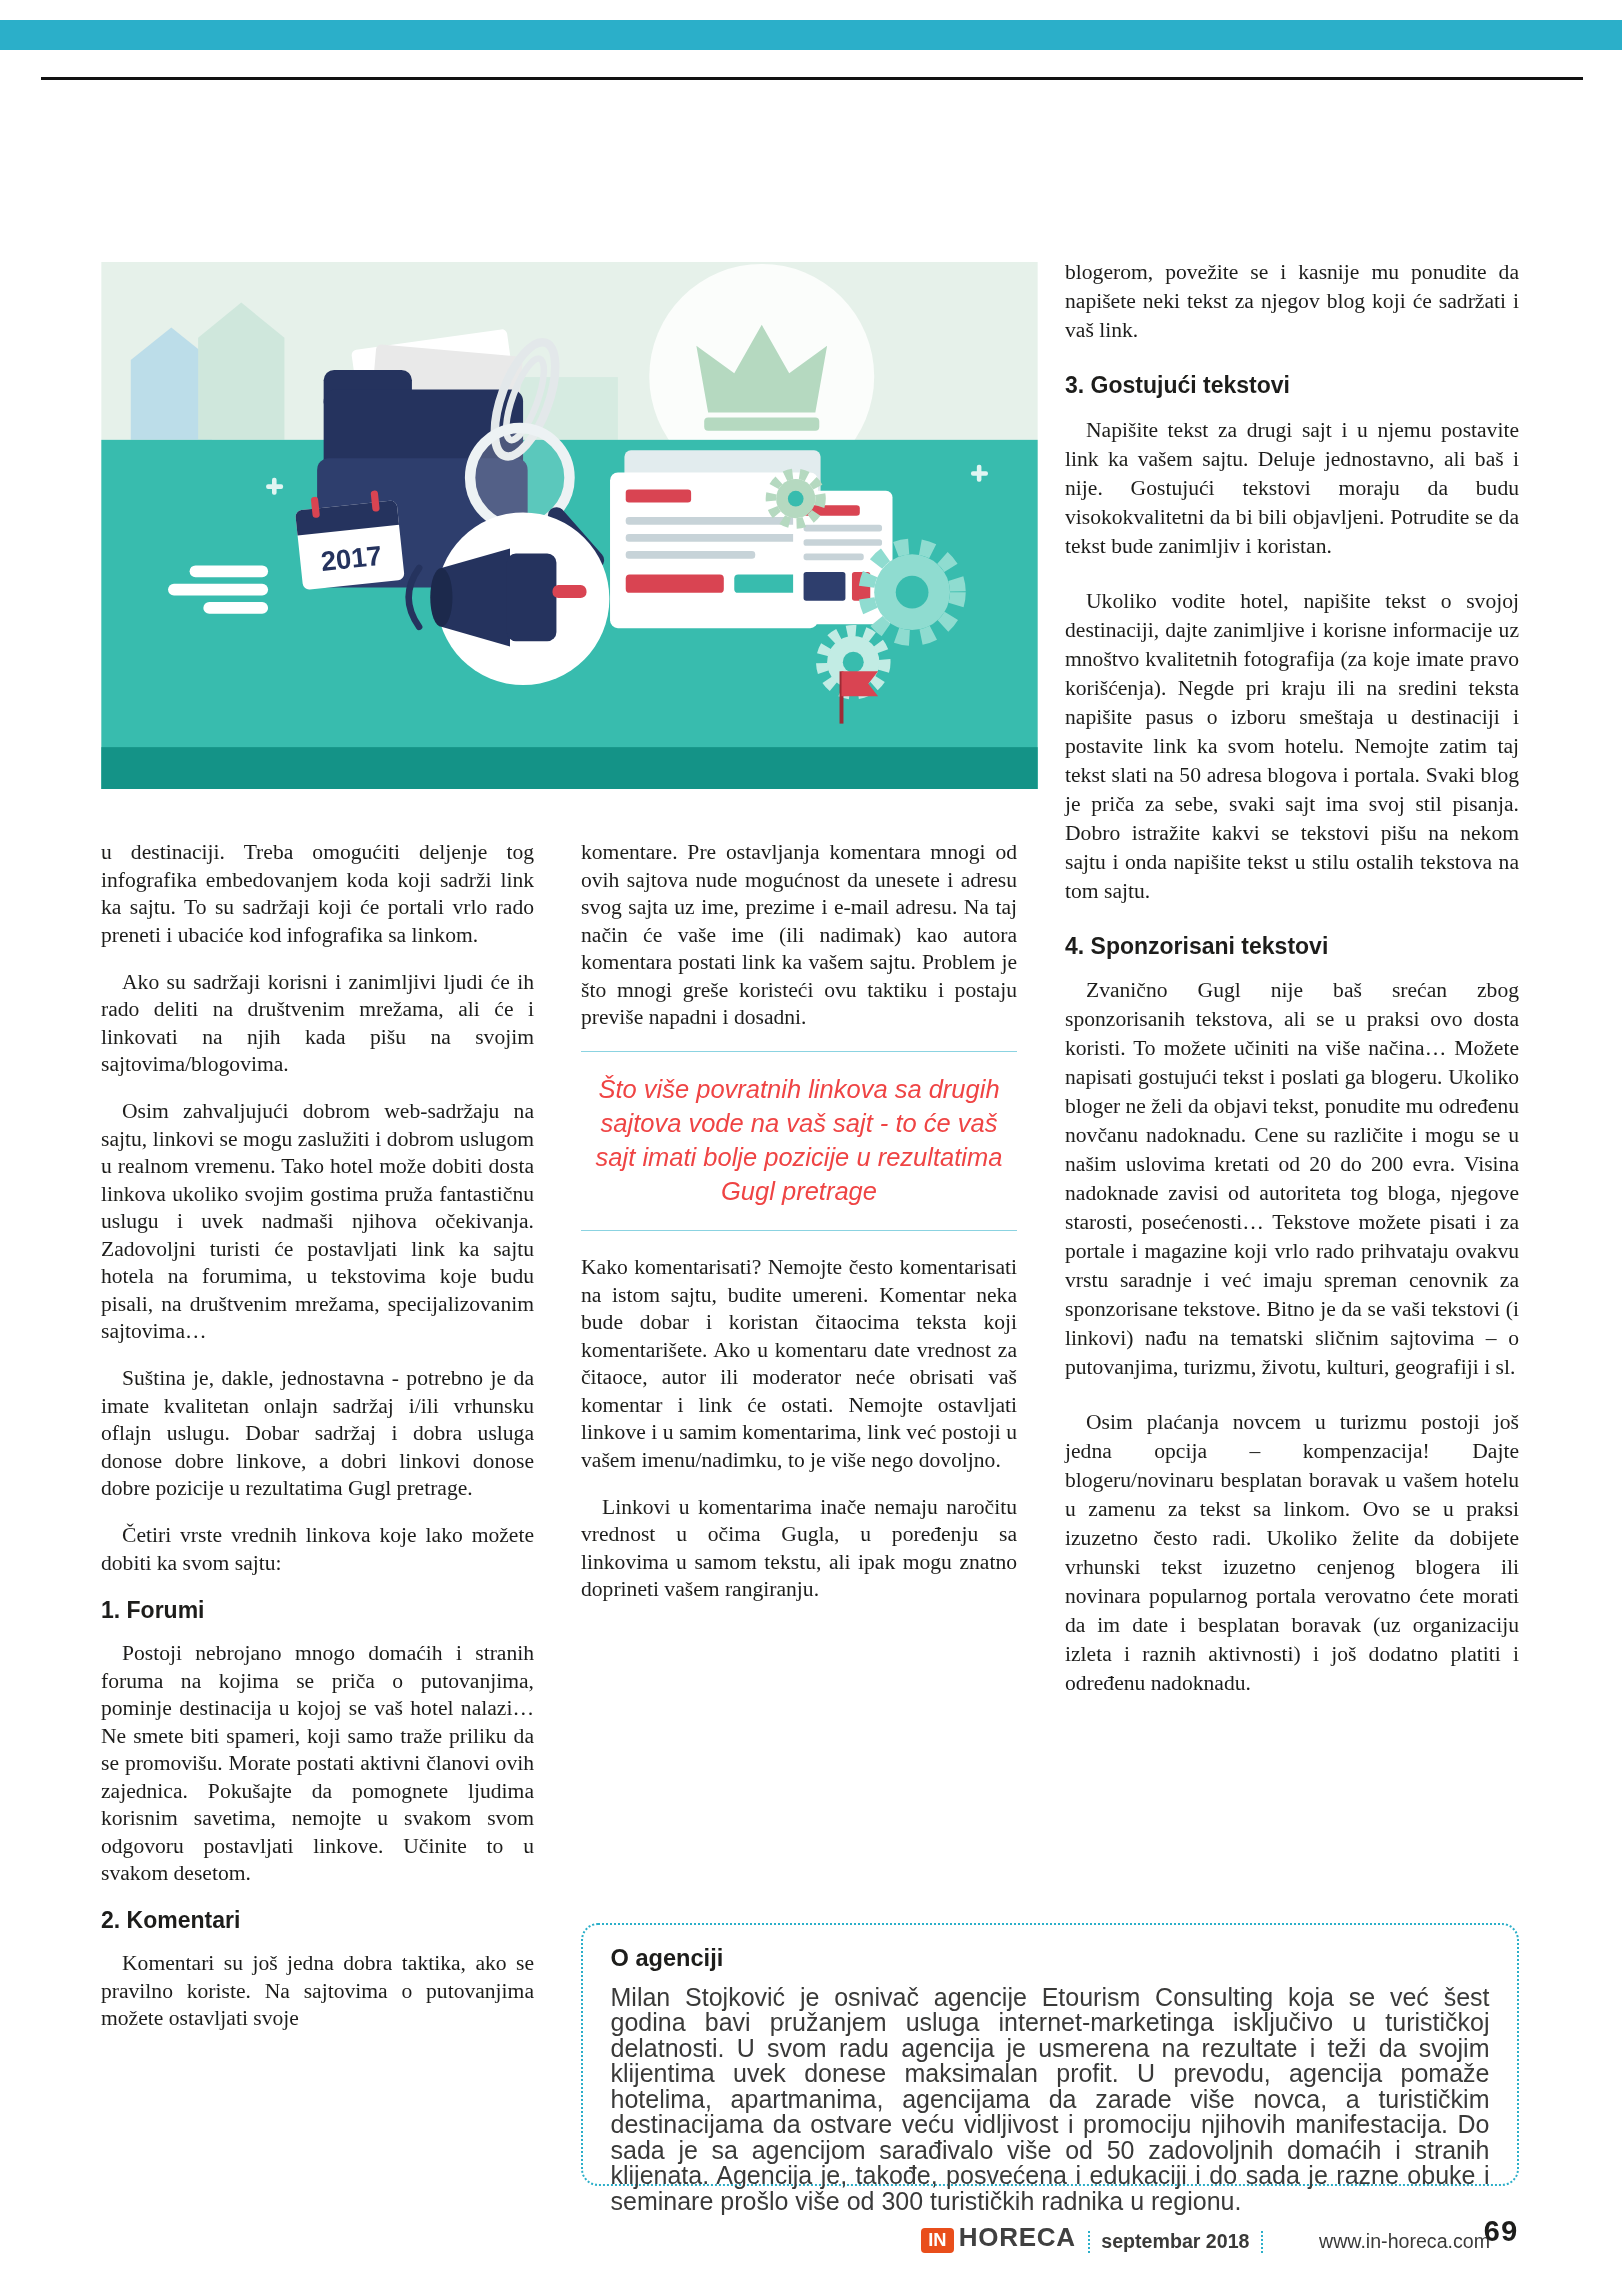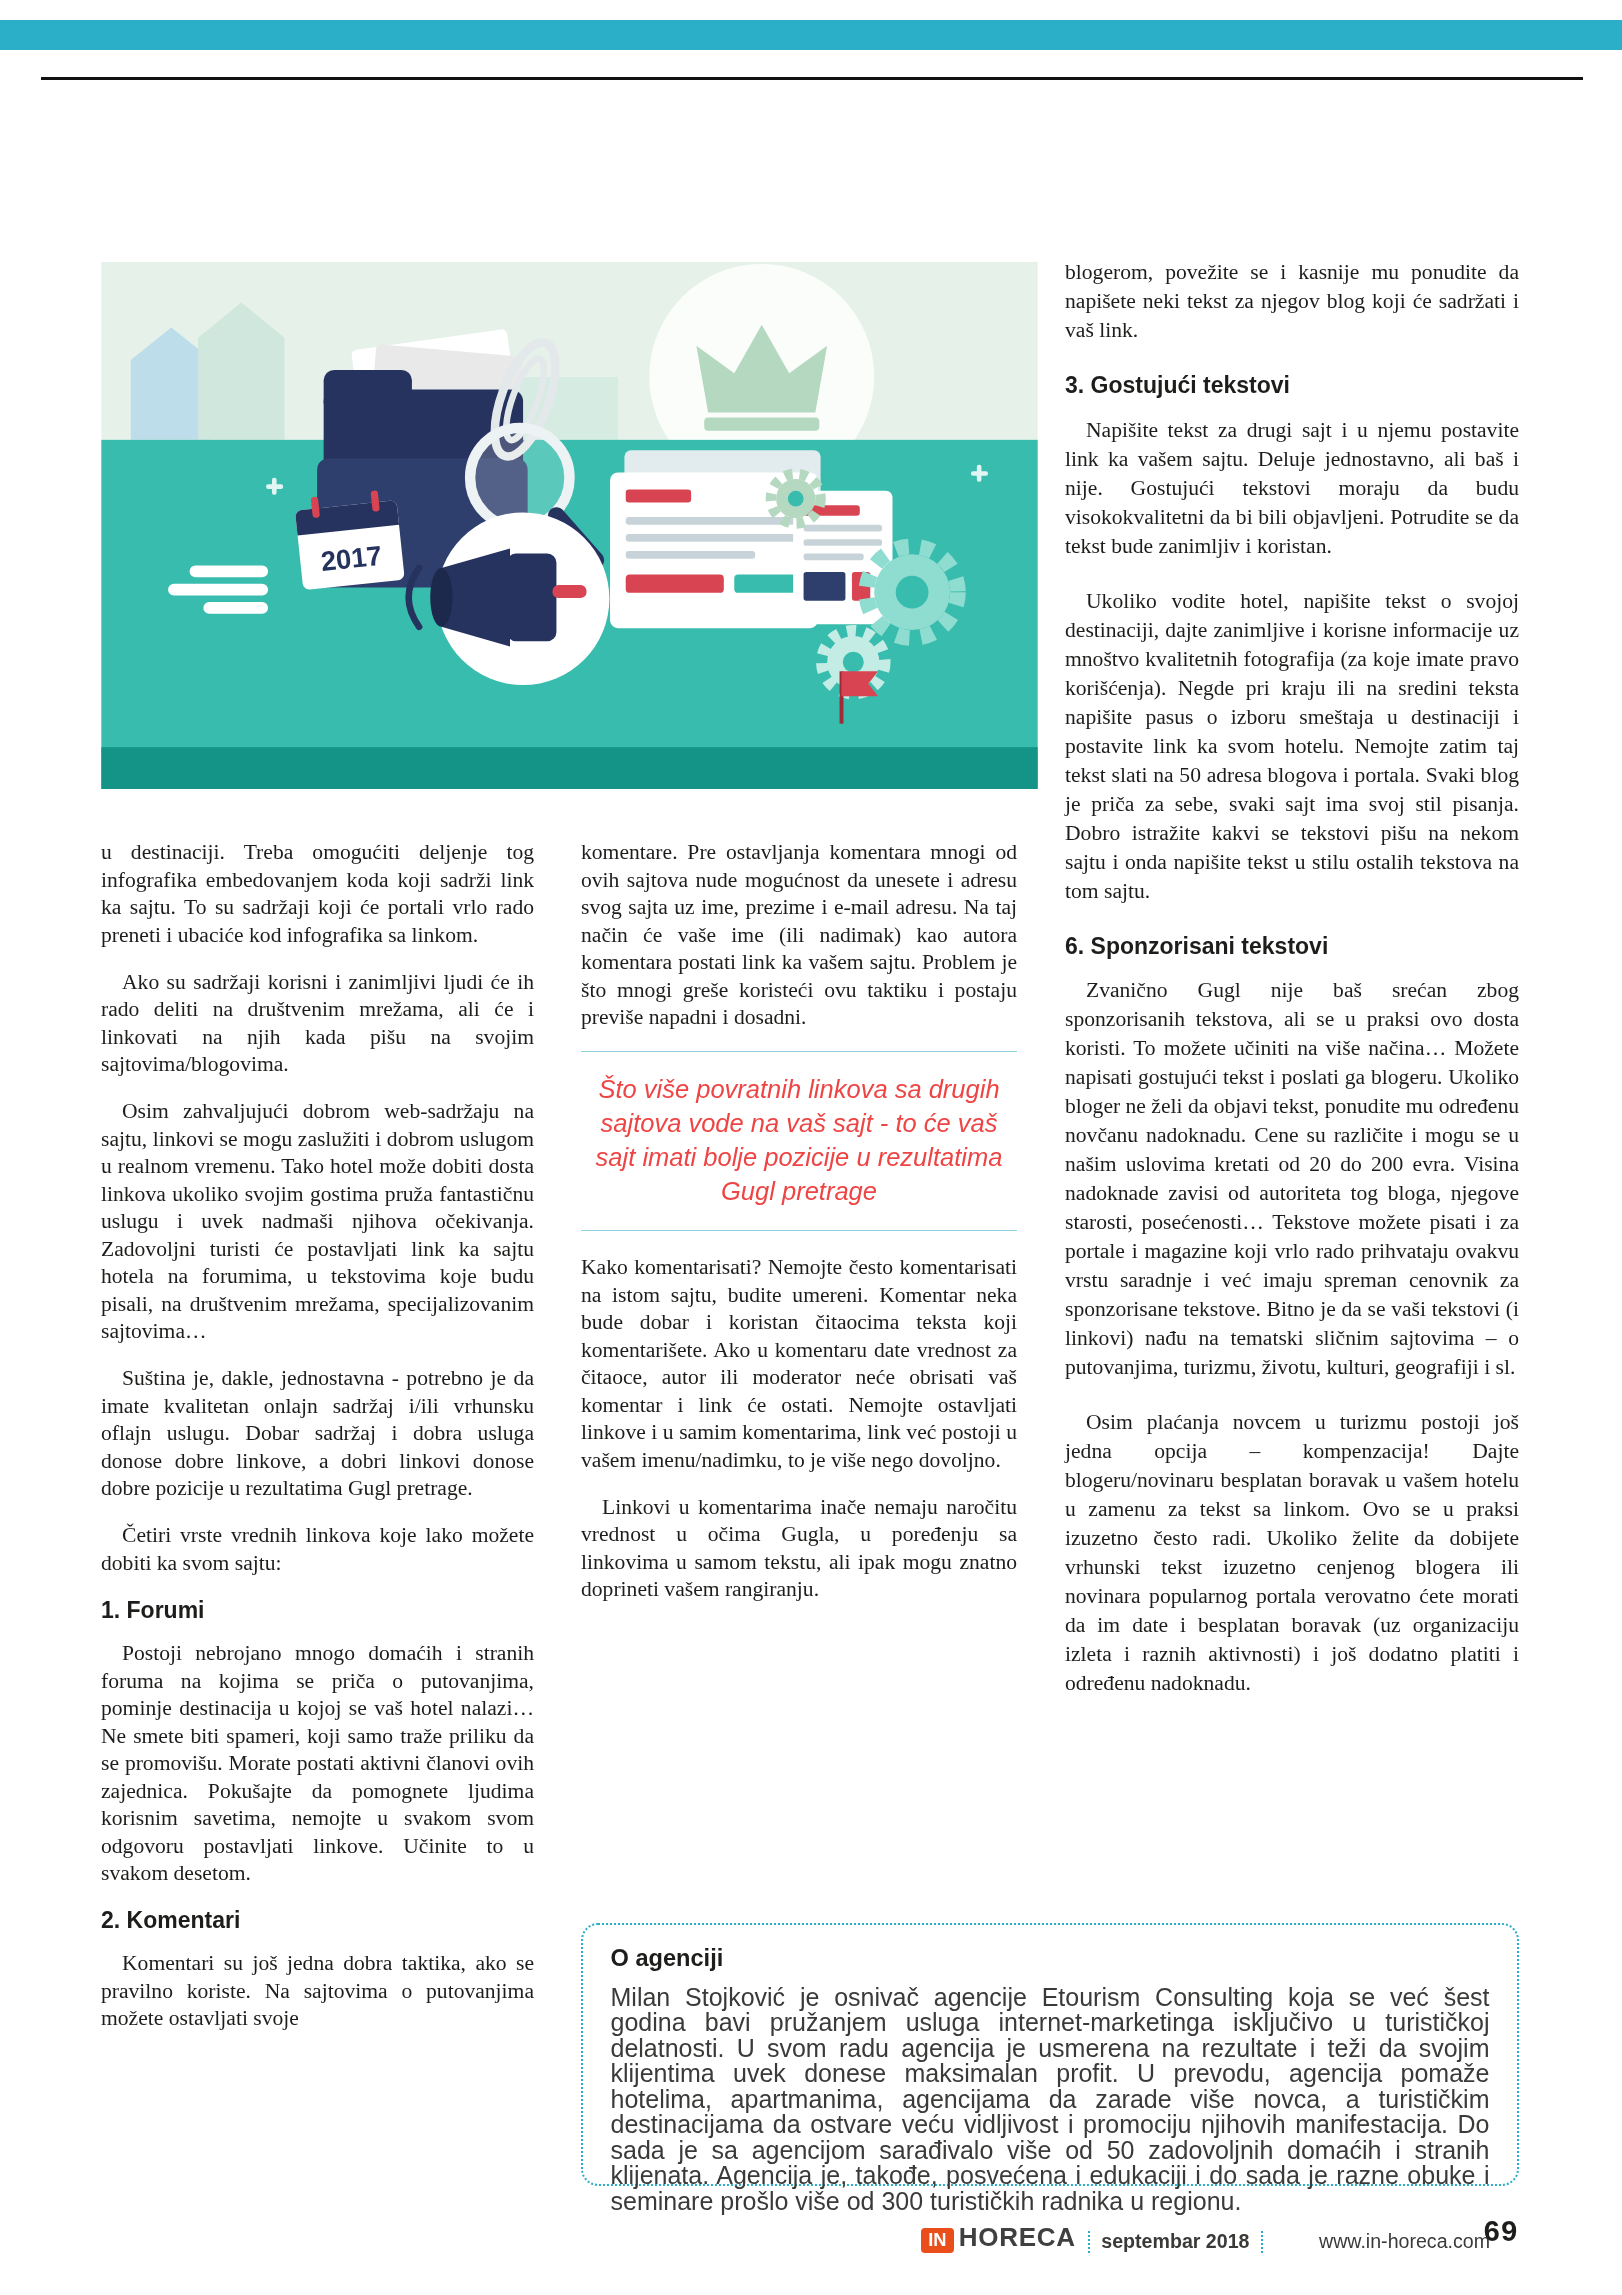--- a/index.html
+++ b/index.html
@@ -193,21 +193,21 @@
     <div class="pullquote">Što više povratnih linkova sa drugih sajtova vode na vaš sajt - to će vaš sajt imati bolje pozicije u rezultatima Gugl pretrage</div>
     <p class="noindent">Kako komentarisati? Nemojte često komentarisati na istom sajtu, budite umereni. Komentar neka bude dobar i koristan čitaocima teksta koji komentarišete. Ako u komentaru date vrednost za čitaoce, autor ili moderator neće obrisati vaš komentar i link će ostati. Nemojte ostavljati linkove i u samim komentarima, link već postoji u vašem imenu/nadimku, to je više nego dovoljno.</p>
     <p>Linkovi u komentarima inače nemaju naročitu vrednost u očima Gugla, u poređenju sa linkovima u samom tekstu, ali ipak mogu znatno doprineti vašem rangiranju.</p>
   </div>
 
   <div class="col col3">
     <p class="noindent">blogerom, povežite se i kasnije mu ponudite da napišete neki tekst za njegov blog koji će sadržati i vaš link.</p>
     <h3>3. Gostujući tekstovi</h3>
     <p>Napišite tekst za drugi sajt i u njemu postavite link ka vašem sajtu. Deluje jednostavno, ali baš i nije. Gostujući tekstovi moraju da budu visokokvalitetni da bi bili objavljeni. Potrudite se da tekst bude zanimljiv i koristan.</p>
     <p>Ukoliko vodite hotel, napišite tekst o svojoj destinaciji, dajte zanimljive i korisne informacije uz mnoštvo kvalitetnih fotografija (za koje imate pravo korišćenja). Negde pri kraju ili na sredini teksta napišite pasus o izboru smeštaja u destinaciji i postavite link ka svom hotelu. Nemojte zatim taj tekst slati na 50 adresa blogova i portala. Svaki blog je priča za sebe, svaki sajt ima svoj stil pisanja. Dobro istražite kakvi se tekstovi pišu na nekom sajtu i onda napišite tekst u stilu ostalih tekstova na tom sajtu.</p>
-    <h3>6. Sponzorisani tekstovi</h3>
+    <h3>4. Sponzorisani tekstovi</h3>
     <p>Zvanično Gugl nije baš srećan zbog sponzorisanih tekstova, ali se u praksi ovo dosta koristi. To možete učiniti na više načina… Možete napisati gostujući tekst i poslati ga blogeru. Ukoliko bloger ne želi da objavi tekst, ponudite mu određenu novčanu nadoknadu. Cene su različite i mogu se u našim uslovima kretati od 20 do 200 evra. Visina nadoknade zavisi od autoriteta tog bloga, njegove starosti, posećenosti… Tekstove možete pisati i za portale i magazine koji vrlo rado prihvataju ovakvu vrstu saradnje i već imaju spreman cenovnik za sponzorisane tekstove. Bitno je da se vaši tekstovi (i linkovi) nađu na tematski sličnim sajtovima – o putovanjima, turizmu, životu, kulturi, geografiji i sl.</p>
     <p>Osim plaćanja novcem u turizmu postoji još jedna opcija – kompenzacija! Dajte blogeru/novinaru besplatan boravak u vašem hotelu u zamenu za tekst sa linkom. Ovo se u praksi izuzetno često radi. Ukoliko želite da dobijete vrhunski tekst izuzetno cenjenog blogera ili novinara popularnog portala verovatno ćete morati da im date i besplatan boravak (uz organizaciju izleta i raznih aktivnosti) i još dodatno platiti i određenu nadoknadu.</p>
   </div>
 
   <div class="agency">
     <h3>O agenciji</h3>
     <p>Milan Stojković je osnivač agencije Etourism Consulting koja se već šest godina bavi pružanjem usluga internet-marketinga isključivo u turističkoj delatnosti. U svom radu agencija je usmerena na rezultate i teži da svojim klijentima uvek donese maksimalan profit. U prevodu, agencija pomaže hotelima, apartmanima, agencijama da zarade više novca, a turističkim destinacijama da ostvare veću vidljivost i promociju njihovih manifestacija. Do sada je sa agencijom sarađivalo više od 50 zadovoljnih domaćih i stranih klijenata. Agencija je, takođe, posvećena i edukaciji i do sada je razne obuke i seminare prošlo više od 300 turističkih radnika u regionu.</p>
   </div>
 
   <div class="footer">

